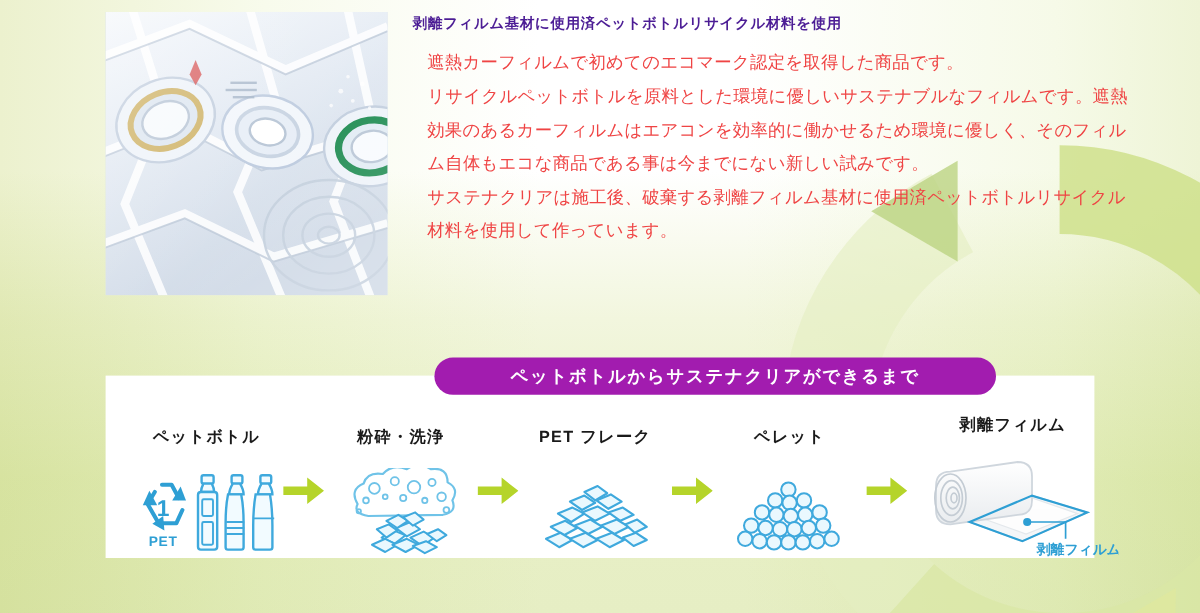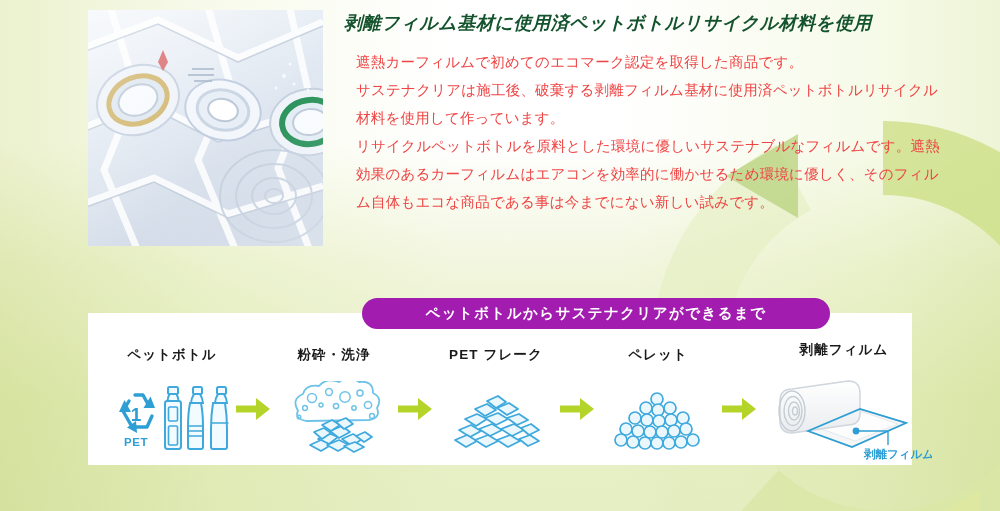--- a/index.html
+++ b/index.html
@@ -66,28 +66,27 @@
   .photo svg { display: block; }
 
   
   .copy {
     position: absolute;
     left: 344px;
     top: 10px;
     width: 608px;
   }
   .copy-title {
-    font-size: 18px;
+    font-size: 12px;
     font-weight: bold;
-    color: #14532d;
+    color: #4c1d95;
     letter-spacing: 0.6px;
     line-height: 1.5;
     margin: 0 0 9px 0;
     white-space: nowrap;
-    font-style: italic;
   }
   .copy-body {
     font-size: 14.5px;
     color: #ef4444;
     line-height: 1.93;
     letter-spacing: 0.2px;
     margin: 12px;
   }
   .copy-body p { margin: 0; }
 
@@ -119,21 +118,21 @@
     box-sizing: border-box;
   }
 
   .flow-steps {
     position: absolute;
     left: 0;
     top: 24px;
     width: 824px;
     height: 128px;
     display: flex;
-    align-items: center;
+    align-items: flex-end;
   }
 
   .step {
     width: 128px;
     display: flex;
     flex-direction: column;
     align-items: center;
     flex: 0 0 auto;
   }
   .step:first-child  { margin-left: 20px; }
@@ -257,22 +256,22 @@
           <circle cx="202" cy="54" r="1.5"></circle>
       </g>
       <rect width="235" height="236" fill="url(#gloss)" opacity="0.35"></rect>
     </svg>
   </div>
 
   <div class="copy">
     <h1 class="copy-title">剥離フィルム基材に使用済ペットボトルリサイクル材料を使用</h1>
     <div class="copy-body">
       <p>遮熱カーフィルムで初めてのエコマーク認定を取得した商品です。</p>
+      <p>リサイクルペットボトルを原料とした環境に優しいサステナブルなフィルムです。遮熱効果のあるカーフィルムはエアコンを効率的に働かせるため環境に優しく、そのフィルム自体もエコな商品である事は今までにない新しい試みです。</p>
       <p>サステナクリアは施工後、破棄する剥離フィルム基材に使用済ペットボトルリサイクル材料を使用して作っています。</p>
-      <p>リサイクルペットボトルを原料とした環境に優しいサステナブルなフィルムです。遮熱効果のあるカーフィルムはエアコンを効率的に働かせるため環境に優しく、そのフィルム自体もエコな商品である事は今までにない新しい試みです。</p>
     </div>
   </div>
 
   <div class="flow-card">
 
     <div class="flow-pill">ペットボトルからサステナクリアができるまで</div>
 
     <div class="flow-steps">
 
       <div class="step">

